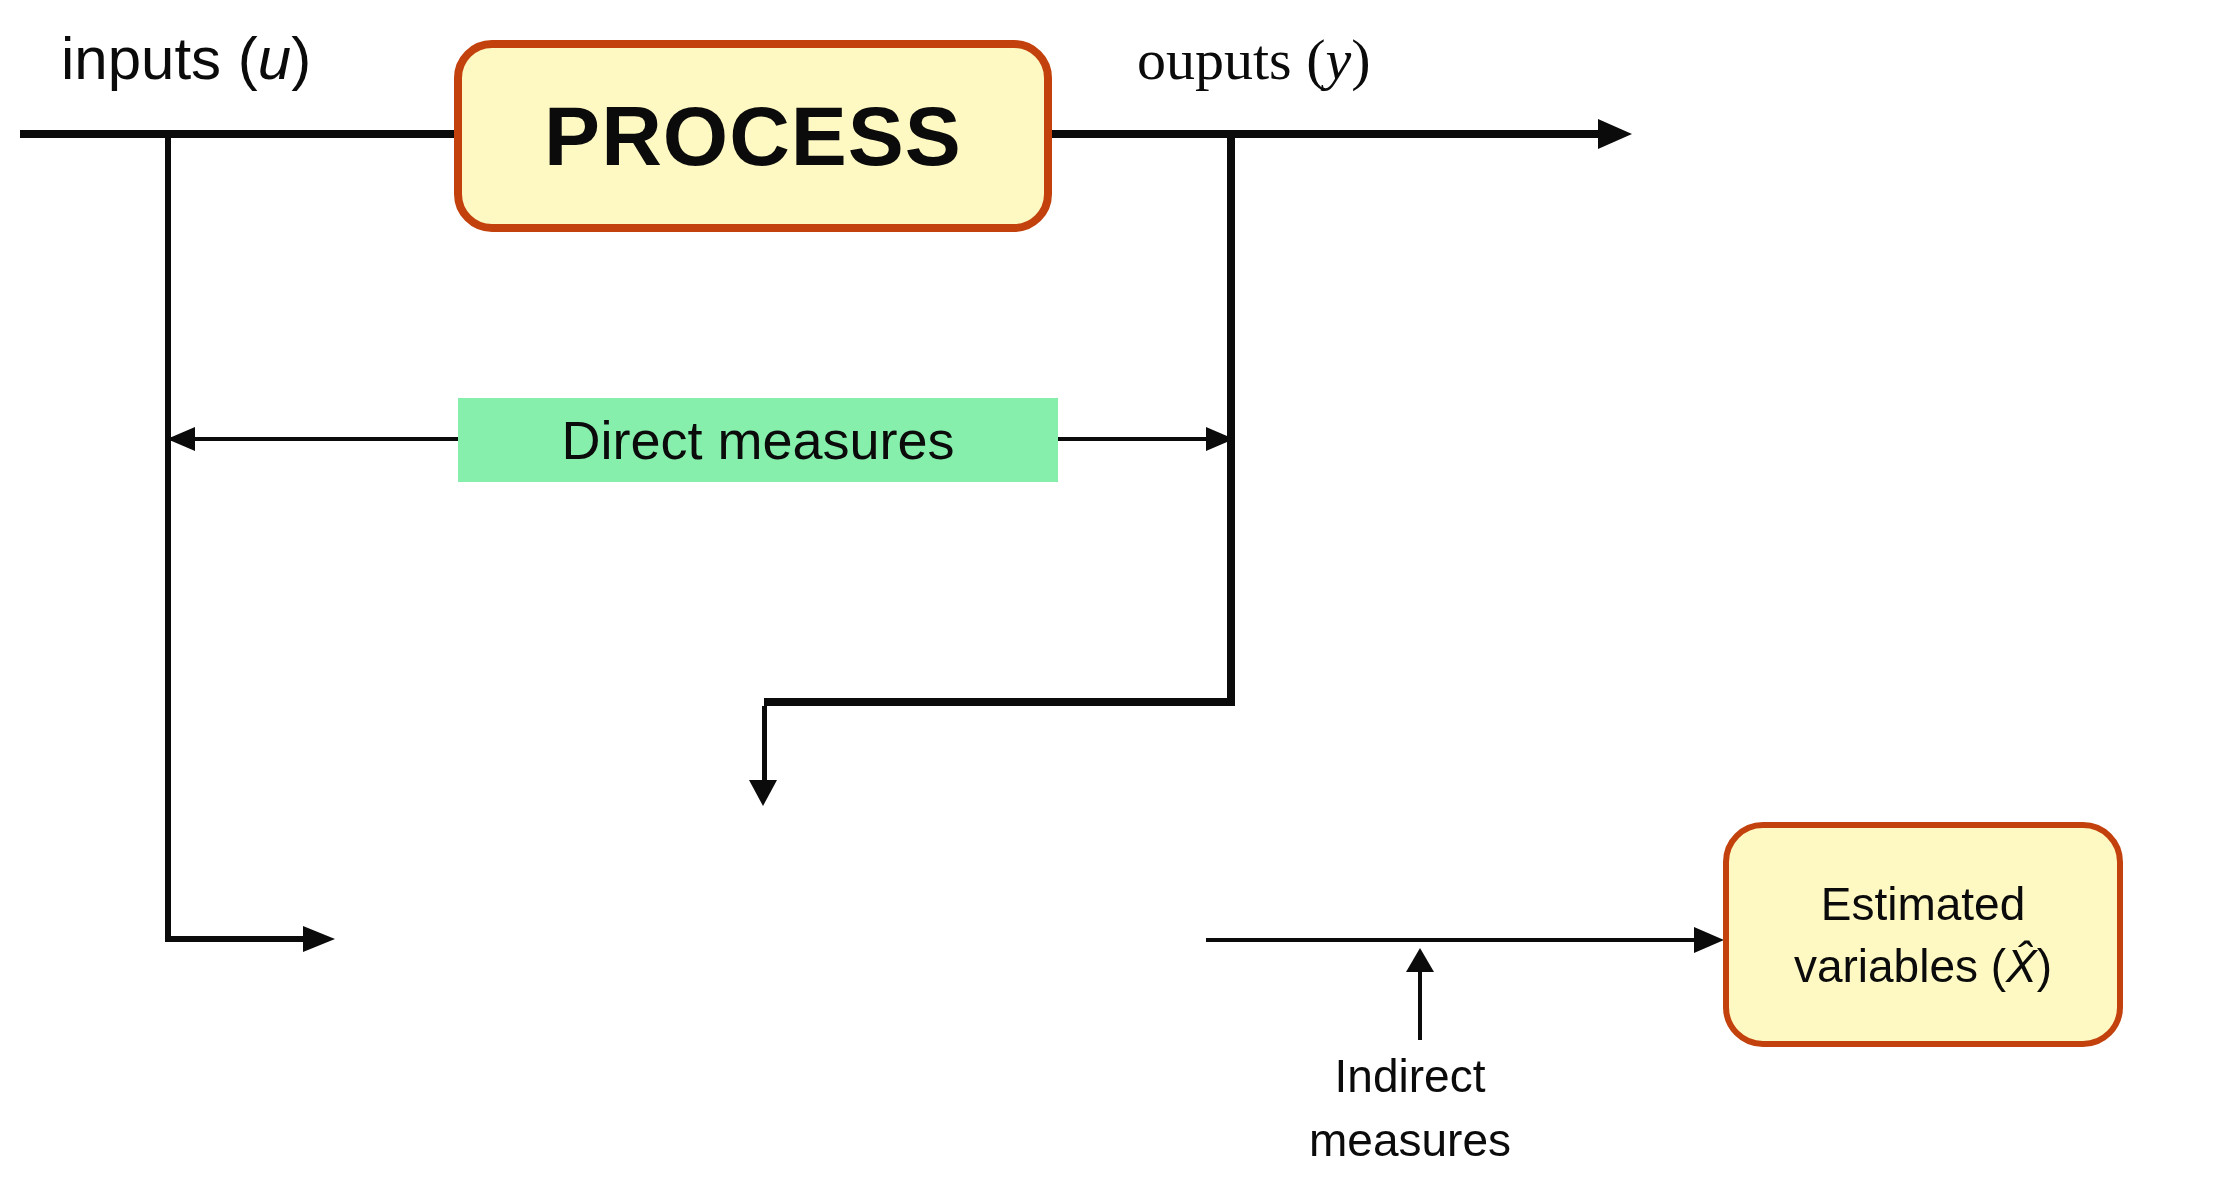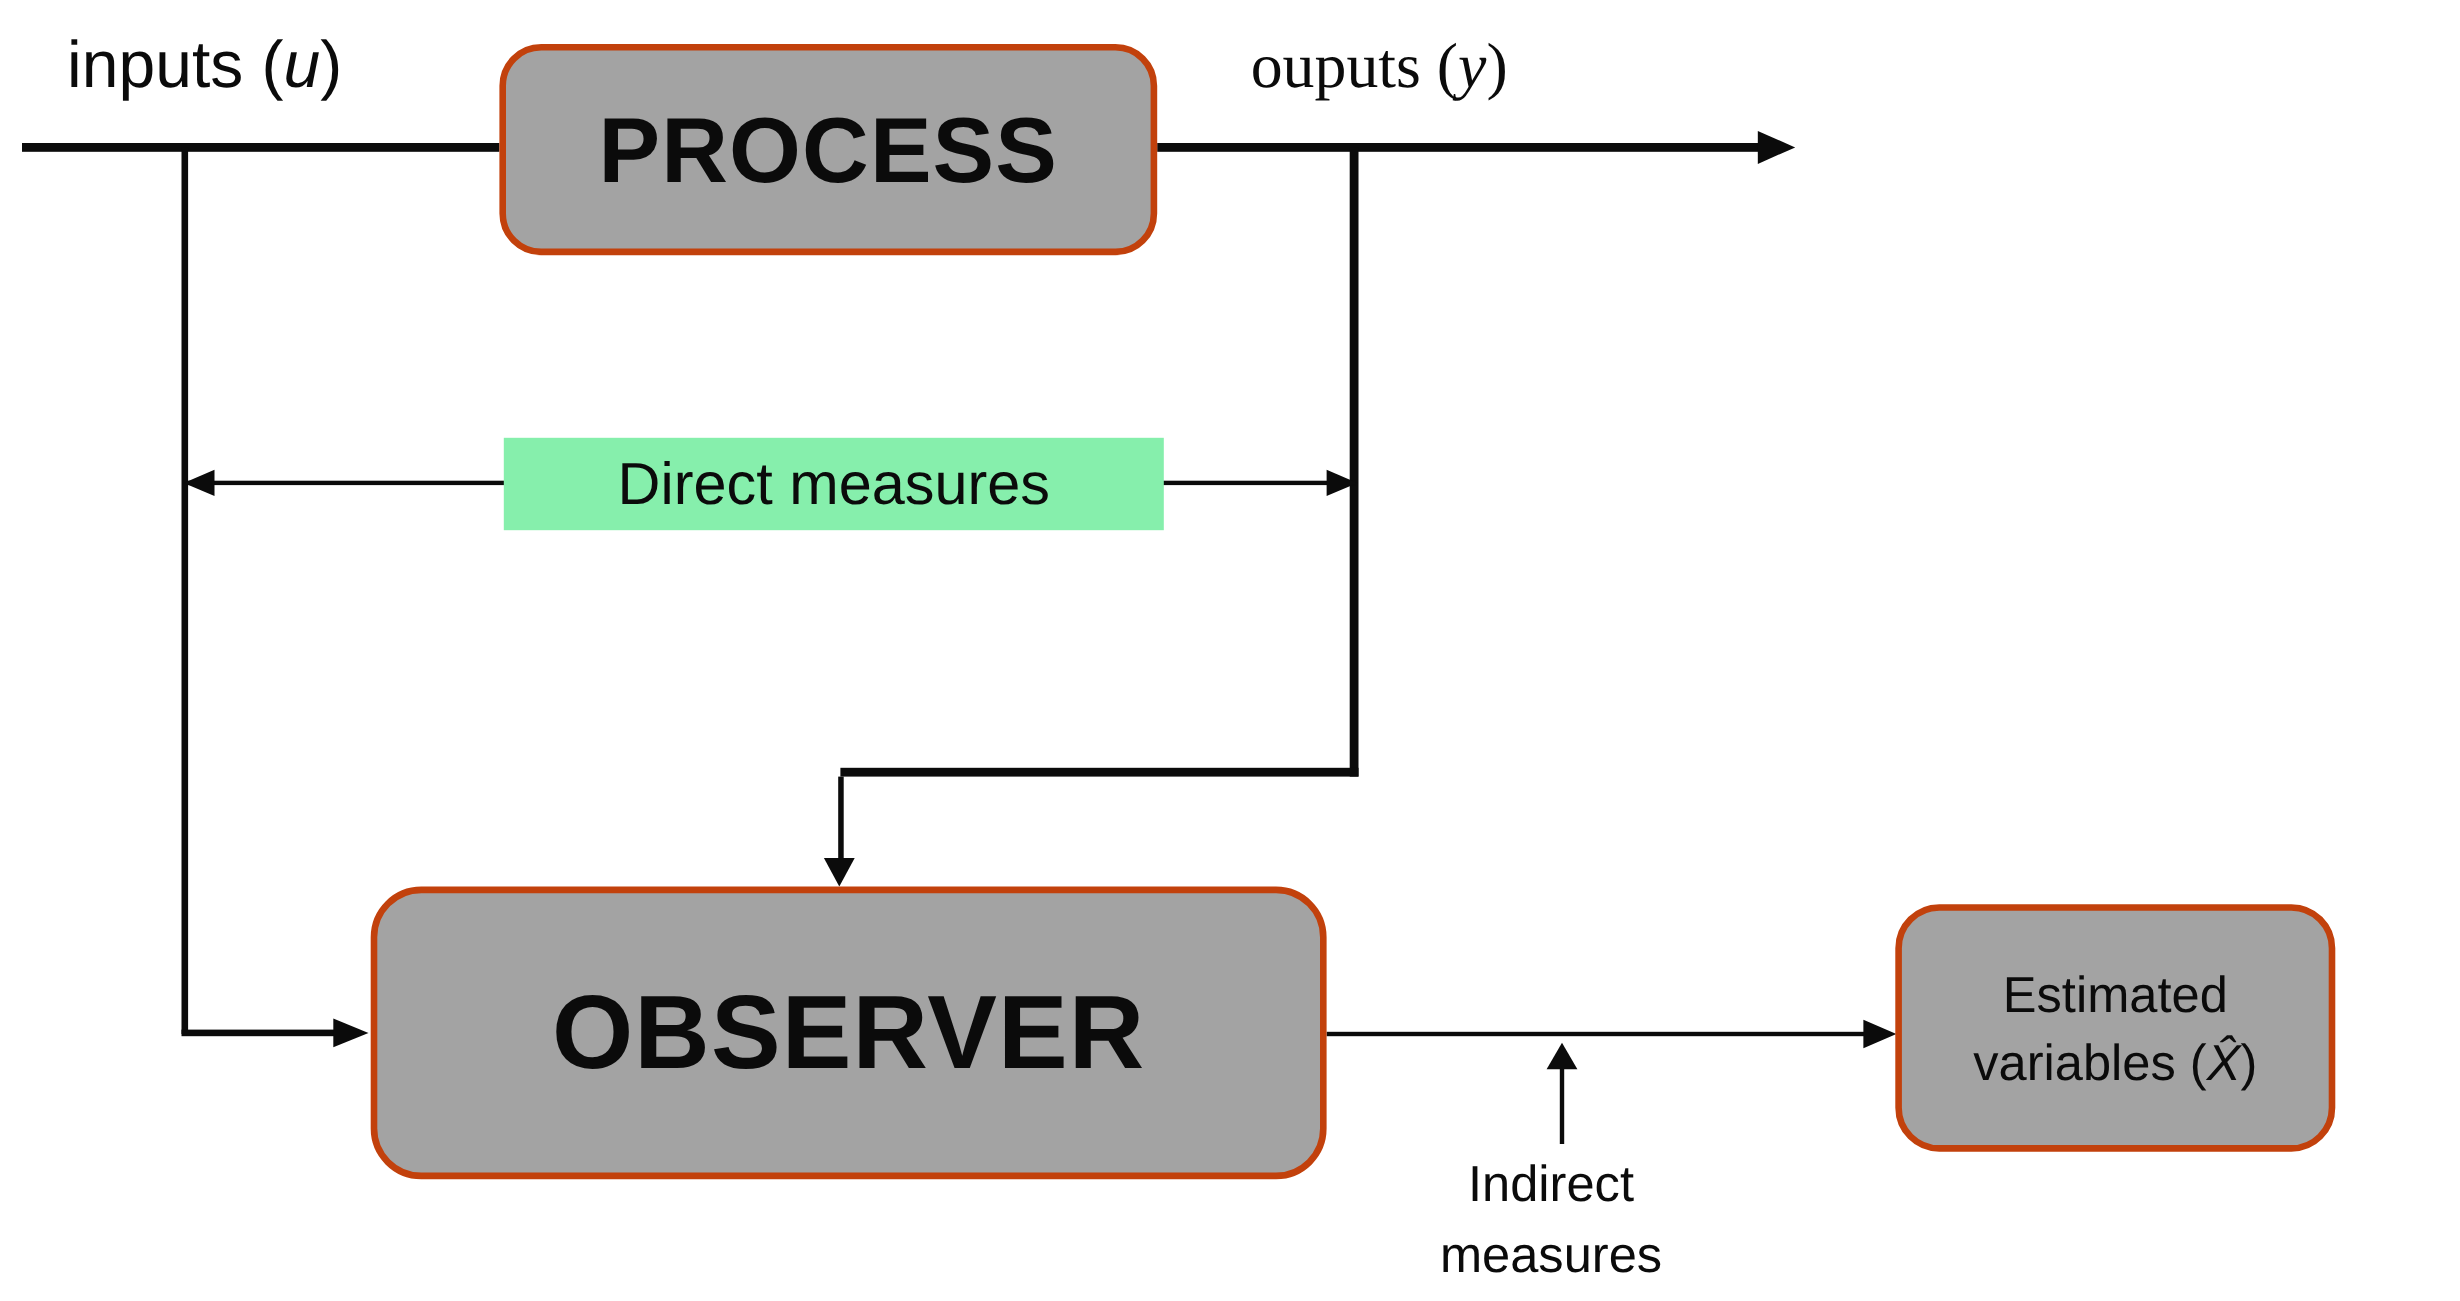--- a/index.html
+++ b/index.html
@@ -14,22 +14,22 @@
     background: #ffffff;
     overflow: hidden;
     font-family: "Liberation Sans", sans-serif;
     color: #0b0b0b;
   }
   .line { position: absolute; background: #0b0b0b; }
   .arrow { position: absolute; width: 0; height: 0; }
 
   .box {
     position: absolute;
-    background: #a3a3a3;
-    border: 6px solid #c2410c;
+    background: #fef9c3;
+    border: 8px solid #c2410c;
     display: flex;
     align-items: center;
     justify-content: center;
     text-align: center;
     box-sizing: border-box;
   }
   .box.process {
     left: 454px; top: 40px; width: 598px; height: 192px;
     border-radius: 38px;
     font-size: 84px; font-weight: 700; letter-spacing: 1px;
@@ -167,22 +167,19 @@
   <div class="arrow ah-indirect-up"></div>
   <div class="indirect-label">
     <div>Indirect</div>
     <div>measures</div>
   </div>
 
   <div class="box process">
     <span>PROCESS</span>
   </div>
 
-  <div class="box observer">
-    <span>OBSERVER</span>
-  </div>
 
   <div class="box estimated">
     <div>Estimated</div>
     <div><span>variables (</span><span class="var-italic">X̂</span><span>)</span></div>
   </div>
 
 </div>
 
 </body></html>

